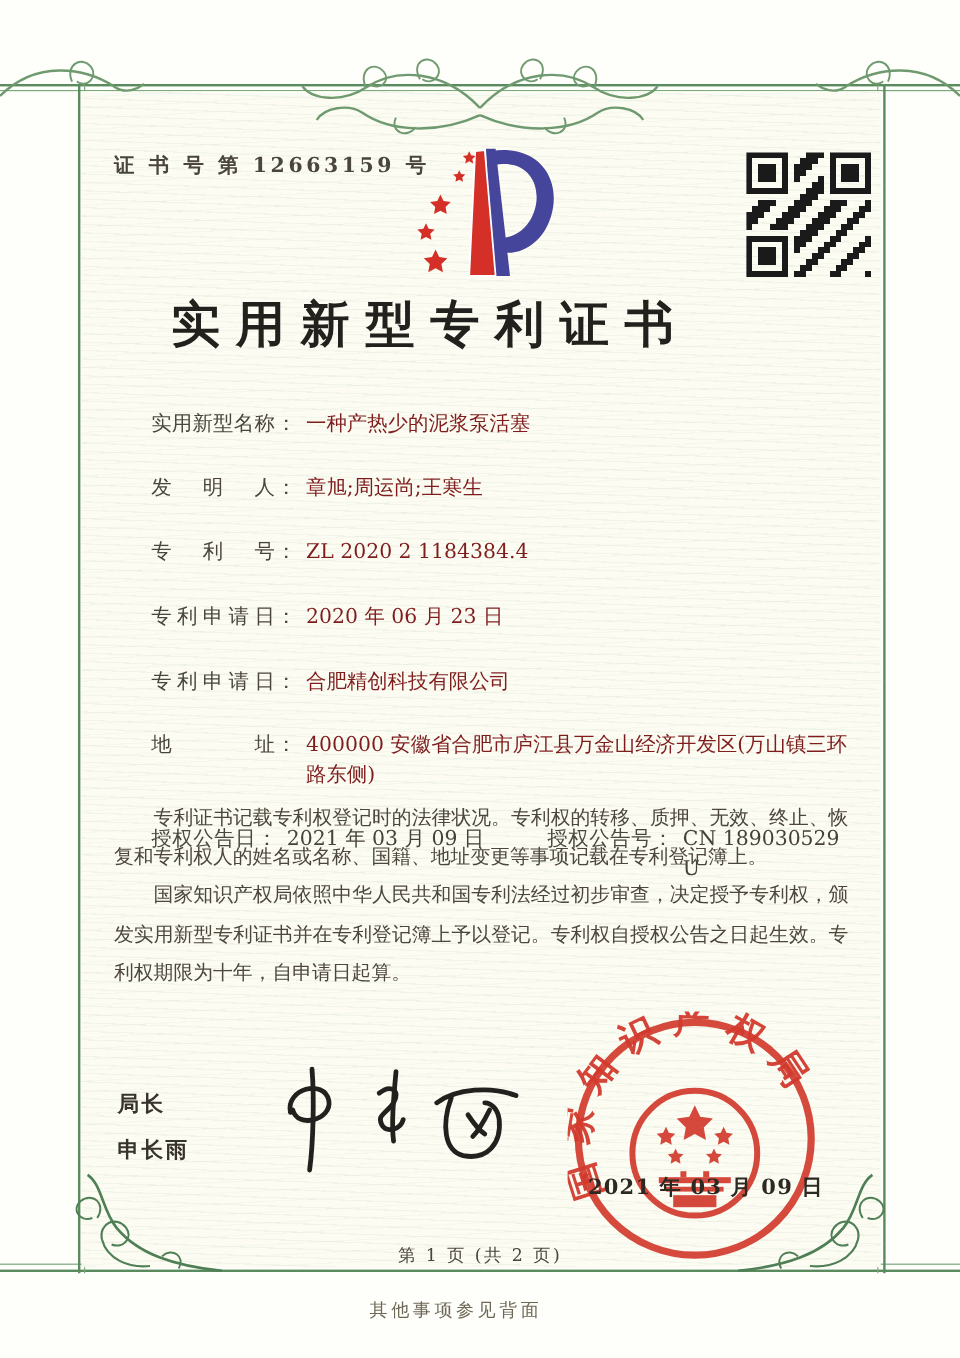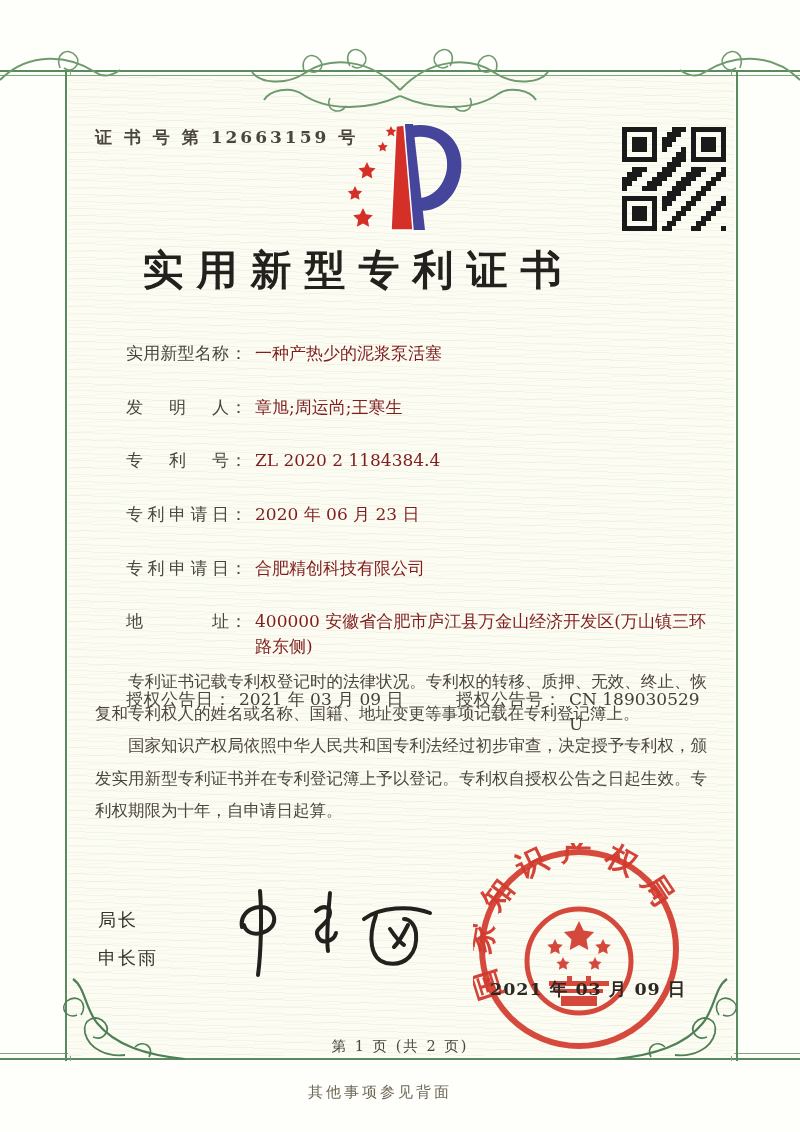--- a/index.html
+++ b/index.html
@@ -49,21 +49,21 @@
   .fvalue{flex:1;color:#7f1d1d;}
   .frow.double{gap:0;}
   .fcell{display:flex;align-items:flex-start;}
   .fcell.first{width:330px;min-width:330px;}
   .fcell .flabel{width:87px;min-width:87px;}
   .paras{
     position:absolute;left:95px;top:666px;width:612px;
     font-size:16.5px;line-height:1.95;text-align:justify;color:#4c463c;
   }
   .paras p{margin:0;text-indent:2em;}
-  .sign-block{position:absolute;left:98px;top:908px;font-size:18px;color:#37332c;}
+  .sign-block{position:absolute;left:98px;top:908px;font-size:18px;color:#37332c;font-weight:bold;}
   .sign-block div{margin-bottom:14px;letter-spacing:2px;}
   .signature{position:absolute;left:218px;top:885px;}
   .seal{position:absolute;left:473px;top:843px;}
   .seal-date{
     position:absolute;left:490px;top:977px;
     font-size:17.5px;font-weight:bold;color:#2c2822;letter-spacing:1px;
   }
   .page-num{
     position:absolute;left:0;top:1037px;width:800px;text-align:center;
     font-size:14.5px;color:#4a453d;letter-spacing:2px;

